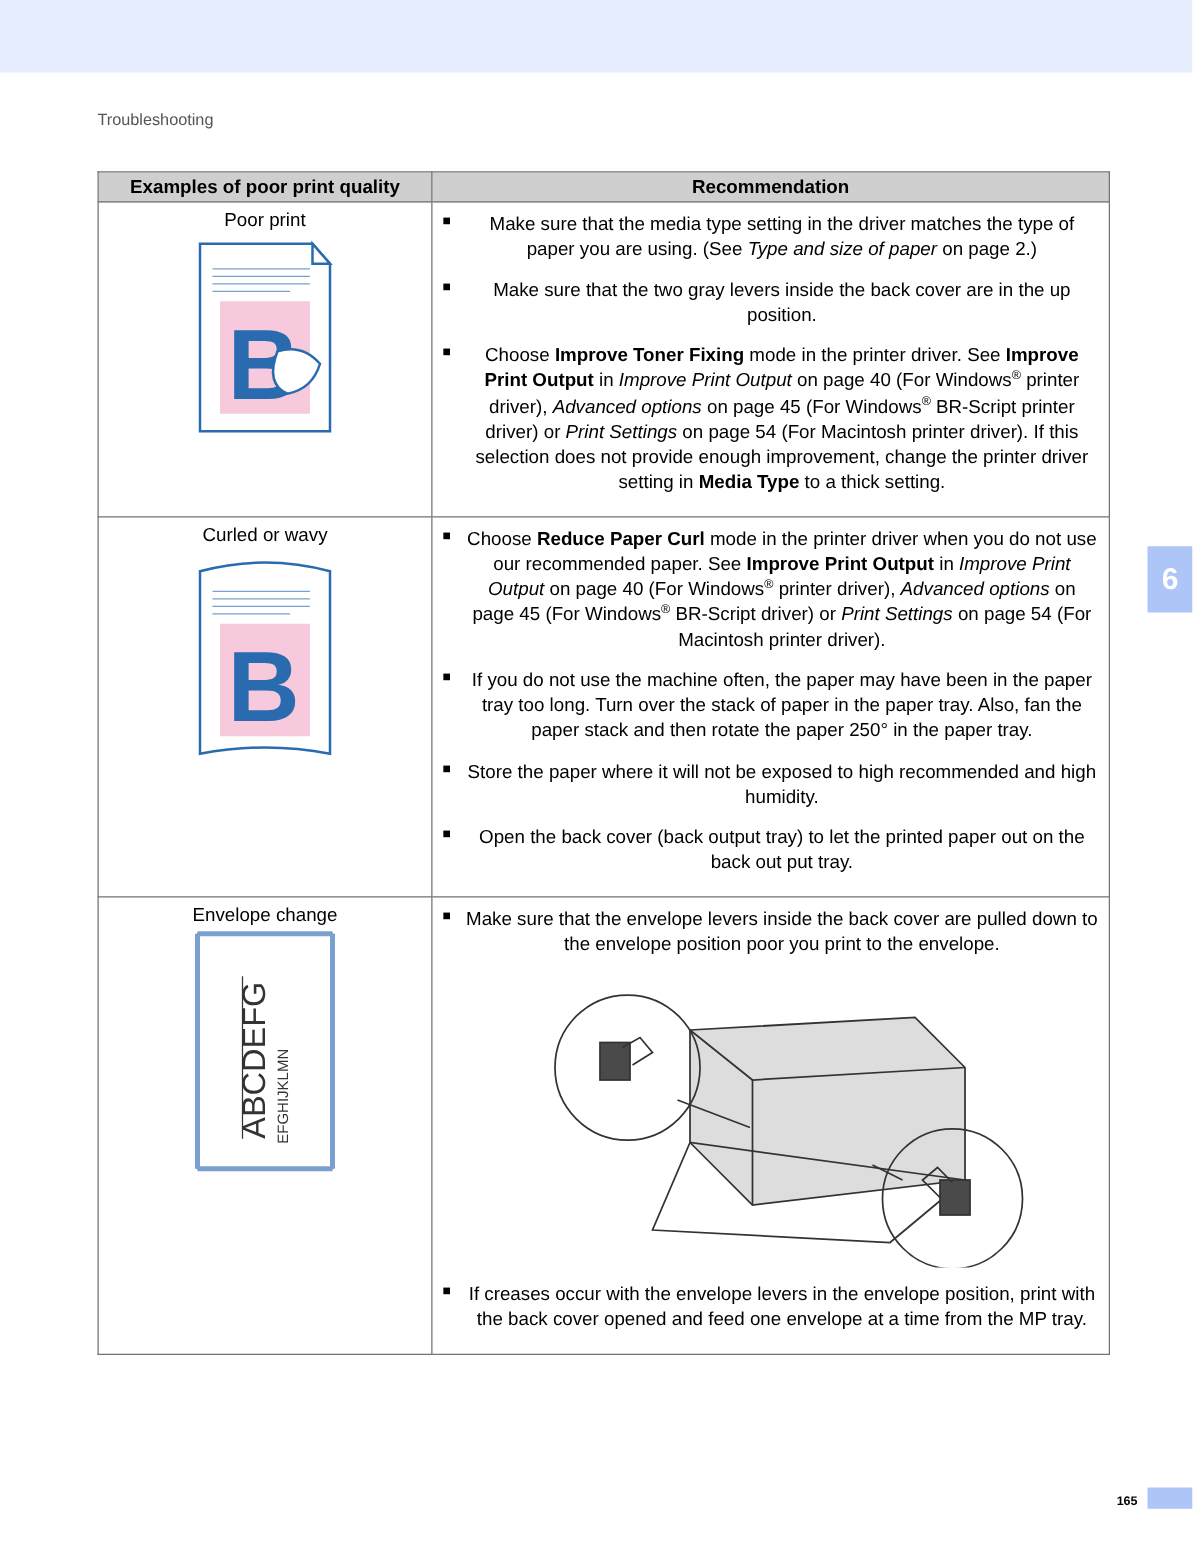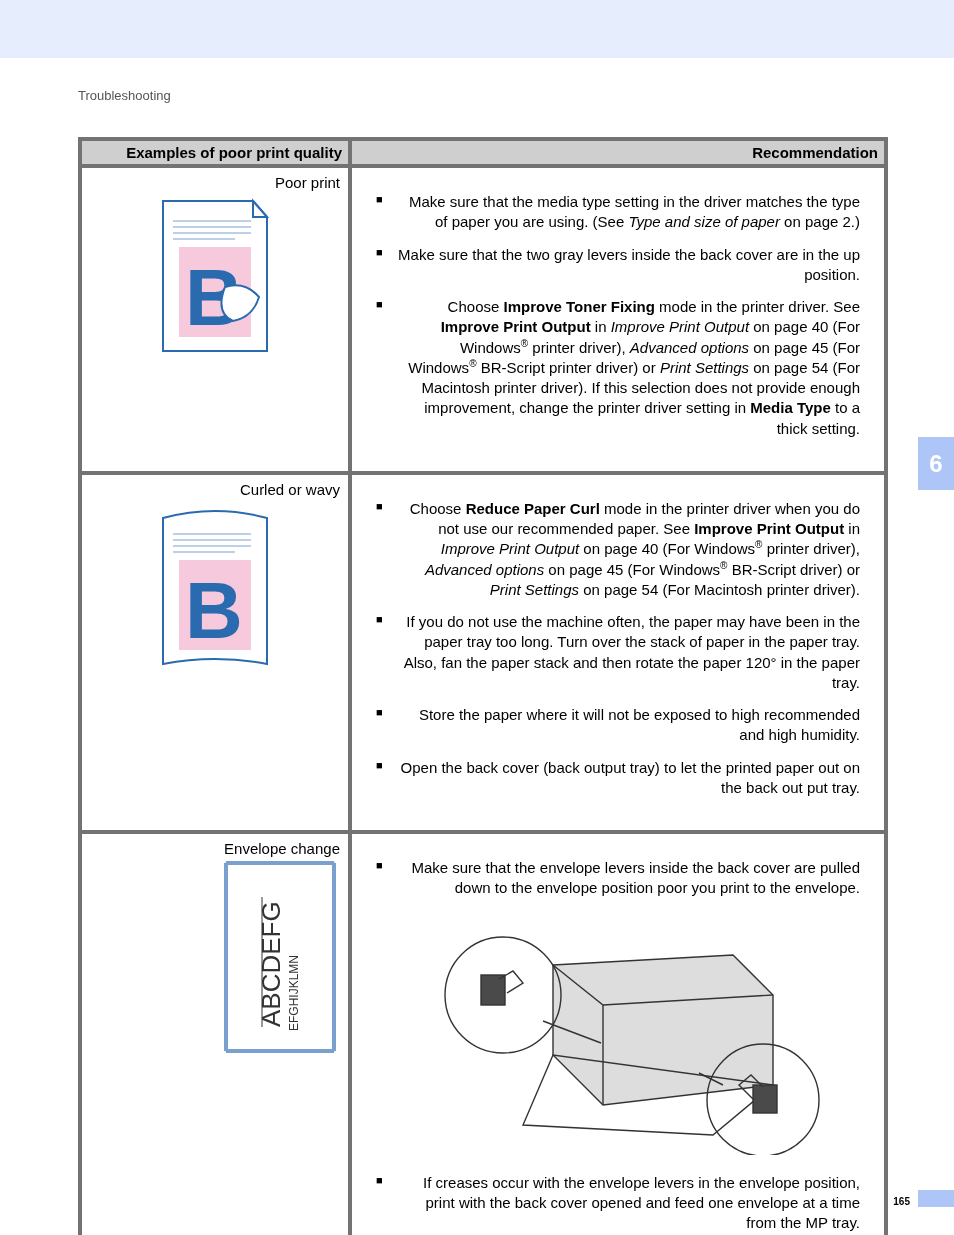--- a/index.html
+++ b/index.html
@@ -4,25 +4,25 @@
 <style>
   html,body{margin:0;padding:0;font-family:Arial,Helvetica,sans-serif;font-size:15px;color:#000;background:#fff}
   .page{width:954px;height:1235px;position:relative;box-sizing:border-box}
   .topbar{height:58px;background:#e6edfd}
   .content{padding:30px 35px 0 78px}
   .crumb{font-size:13px;color:#555;margin-bottom:34px}
   .side-tab{position:absolute;right:0;top:437px;width:36px;height:53px;background:#adc5f7;color:#fff;font-size:24px;font-weight:bold;display:flex;align-items:center;justify-content:center}
   .pagebar{position:absolute;right:0;bottom:28px;width:36px;height:17px;background:#adc5f7}
   .pagenum{position:absolute;right:44px;bottom:28px;font-size:10px;font-weight:bold}
   table.main{border-collapse:collapse;width:810px}
-  table.main th,table.main td{border:4px solid #737373;vertical-align:top;text-align:right}
+  table.main th,table.main td{border:1px solid #737373;vertical-align:top;text-align:center}
   table.main th{background:#cfcfcf;font-weight:bold;padding:3px 6px;font-size:15px}
   table.main td{padding:6px 8px}
   .col1{width:250px}
-  ul.rec{list-style:none;margin:16px;padding:0}
+  ul.rec{list-style:none;margin:0;padding:0}
   ul.rec>li{position:relative;padding:2px 0 10px 18px;line-height:1.35}
   ul.rec>li:before{content:"■";position:absolute;left:0;top:2px;font-size:11px}
   .b{font-weight:bold}
   .i{font-style:italic}
   sup{font-size:10px;vertical-align:super;line-height:0}
   
   .fig{margin:6px auto 0;display:block}
   .fig-b{width:120px}
   .fig-b .pg{fill:#fff;stroke:#2a6bb0;stroke-width:2}
   .fig-b .curl{fill:#fff;stroke:#2a6bb0;stroke-width:2}
@@ -98,21 +98,21 @@
                 <line class="txt" x1="18" y1="48" x2="80" y2="48"></line>
             <rect class="pink" x="24" y="56" width="72" height="90"></rect>
             <text class="letter" x="30" y="134">B</text>
           </svg>
         </td>
         <td>
           <ul class="rec">
             <li>
               <span>Choose </span><span class="b">Reduce Paper Curl</span><span> mode in the printer driver when you do not use our recommended paper. See </span><span class="b">Improve Print Output</span><span> in </span><span class="i">Improve Print Output</span><span> on page 40 (For Windows</span><sup>®</sup><span> printer driver), </span><span class="i">Advanced options</span><span> on page 45 (For Windows</span><sup>®</sup><span> BR-Script driver) or </span><span class="i">Print Settings</span><span> on page 54 (For Macintosh printer driver).</span>
             </li>
-            <li>If you do not use the machine often, the paper may have been in the paper tray too long. Turn over the stack of paper in the paper tray. Also, fan the paper stack and then rotate the paper 120° in the paper tray.</li>
+            <li>If you do not use the machine often, the paper may have been in the paper tray too long. Turn over the stack of paper in the paper tray. Also, fan the paper stack and then rotate the paper 250° in the paper tray.</li>
             <li>Store the paper where it will not be exposed to high recommended and high humidity.</li>
             <li>Open the back cover (back output tray) to let the printed paper out on the back out put tray.</li>
           </ul>
         </td>
       </tr>
 
       <tr>
         <td class="col1">
           <div>Envelope change</div>
           <svg class="env" viewBox="0 0 120 200">

